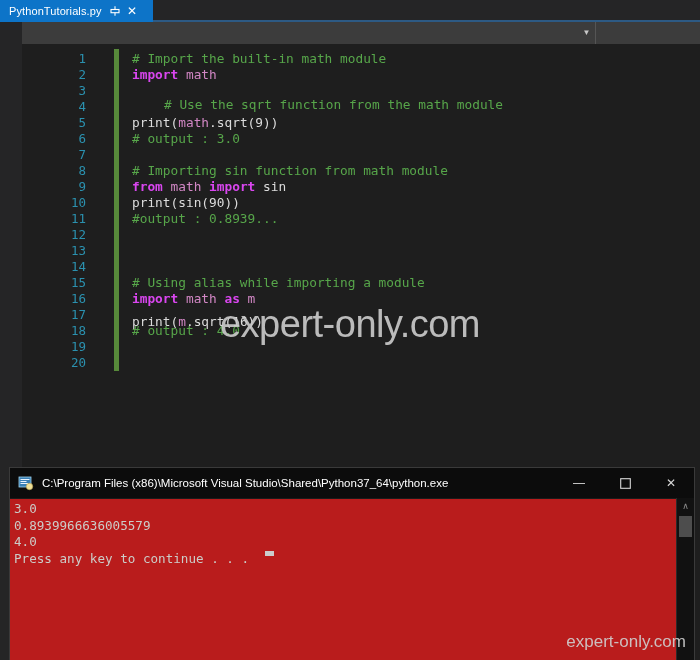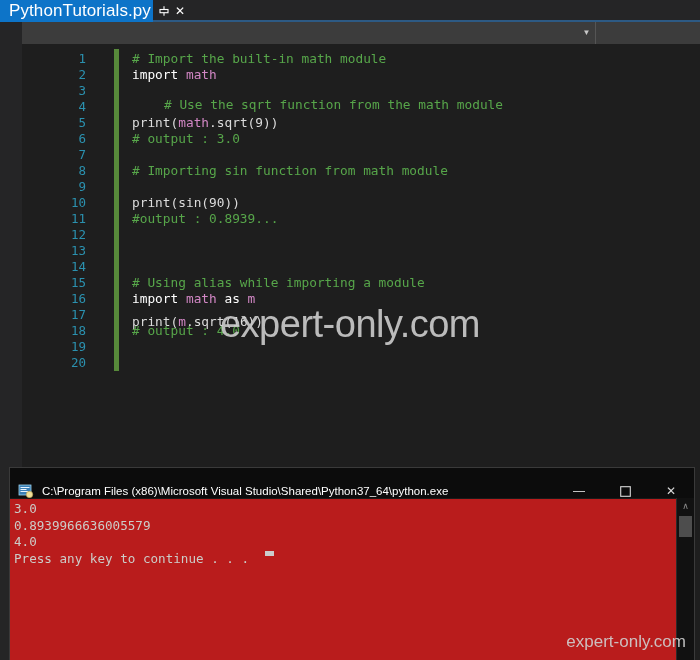--- a/index.html
+++ b/index.html
@@ -49,21 +49,21 @@
     left: 0; top: 0;
     height: 22px;
     background: #0d74c8;
     display: flex;
     align-items: center;
     padding: 0 6px 0 9px;
     box-sizing: border-box;
   }
   .tab-title {
     color: #ffffff;
-    font-size: 17px;
+    font-size: 11px;
     letter-spacing: 0.1px;
     white-space: nowrap;
   }
   .tab-pin {
     margin-left: 7px;
     width: 12px; height: 12px;
     display: flex; align-items: center; justify-content: center;
   }
   .tab-close {
     margin-left: 5px;
@@ -135,21 +135,21 @@
   .code-line {
     position: absolute;
     left: 0;
     white-space: pre;
     font-family: "DejaVu Sans Mono", monospace;
     font-size: 12.8px;
     line-height: 16px;
     color: #dcdcdc;
   }
   .tok-comment { color: #57a64a; }
-  .tok-keyword { color: #ffffff; }
+  .tok-keyword { color: #d946ef; font-weight: bold; }
   .tok-module  { color: #d287c5; }
   .tok-plain   { color: #dcdcdc; }
 
   
   .watermark-big {
     position: absolute;
     left: 0; top: 303px;
     width: 700px;
     text-align: center;
     color: #c9c9c9;
@@ -164,21 +164,21 @@
   
   #console-window {
     position: absolute;
     left: 10px; top: 468px;
     width: 684px; height: 192px;
     background: #0c0c0c;
     box-shadow: 0 0 0 1px #3a3a3a;
   }
   .console-titlebar {
     position: absolute;
-    left: 0; top: 8px;
+    left: 0; top: 0;
     width: 684px; height: 30px;
     background: #0c0c0c;
     display: flex;
     align-items: center;
   }
   .console-icon {
     width: 16px; height: 16px;
     margin-left: 8px;
     position: relative;
     flex: 0 0 auto;
@@ -309,20 +309,21 @@
     <div class="change-bar" id="change-bar" style="top: 5px; height: 322px;"></div>
     <div class="code-area" id="code-area">
         <div class="code-line" style="top: 7px;"><span class="tok-comment"># Import the built-in math module</span></div>
         <div class="code-line" style="top: 23px;"><span class="tok-keyword">import </span><span class="tok-module">math</span></div>
         <div class="code-line" style="top: 39px;">&nbsp;</div>
         <div class="code-line" style="top: 53px; margin-left: 32px;"><span class="tok-comment"># Use the sqrt function from the math module</span></div>
         <div class="code-line" style="top: 71px;"><span class="tok-plain">print(</span><span class="tok-module">math</span><span class="tok-plain">.sqrt(</span><span class="tok-plain">9</span><span class="tok-plain">))</span></div>
         <div class="code-line" style="top: 87px;"><span class="tok-comment"># output : 3.0</span></div>
         <div class="code-line" style="top: 103px;">&nbsp;</div>
         <div class="code-line" style="top: 119px;"><span class="tok-comment"># Importing sin function from math module</span></div>
+        <div class="code-line" style="top: 135px;"><span class="tok-keyword">from </span><span class="tok-module">math </span><span class="tok-keyword">import </span><span class="tok-plain">sin</span></div>
         <div class="code-line" style="top: 151px;"><span class="tok-plain">print(sin(90))</span></div>
         <div class="code-line" style="top: 167px;"><span class="tok-comment">#output : 0.8939...</span></div>
         <div class="code-line" style="top: 183px;">&nbsp;</div>
         <div class="code-line" style="top: 199px;">&nbsp;</div>
         <div class="code-line" style="top: 215px;">&nbsp;</div>
         <div class="code-line" style="top: 231px;"><span class="tok-comment"># Using alias while importing a module</span></div>
         <div class="code-line" style="top: 247px;"><span class="tok-keyword">import </span><span class="tok-module">math </span><span class="tok-keyword">as </span><span class="tok-module">m</span></div>
         <div class="code-line" style="top: 270px;"><span class="tok-plain">print(</span><span class="tok-module">m</span><span class="tok-plain">.sqrt(16))</span></div>
         <div class="code-line" style="top: 279px;"><span class="tok-comment"># output : 4.0</span></div>
         <div class="code-line" style="top: 295px;">&nbsp;</div>

